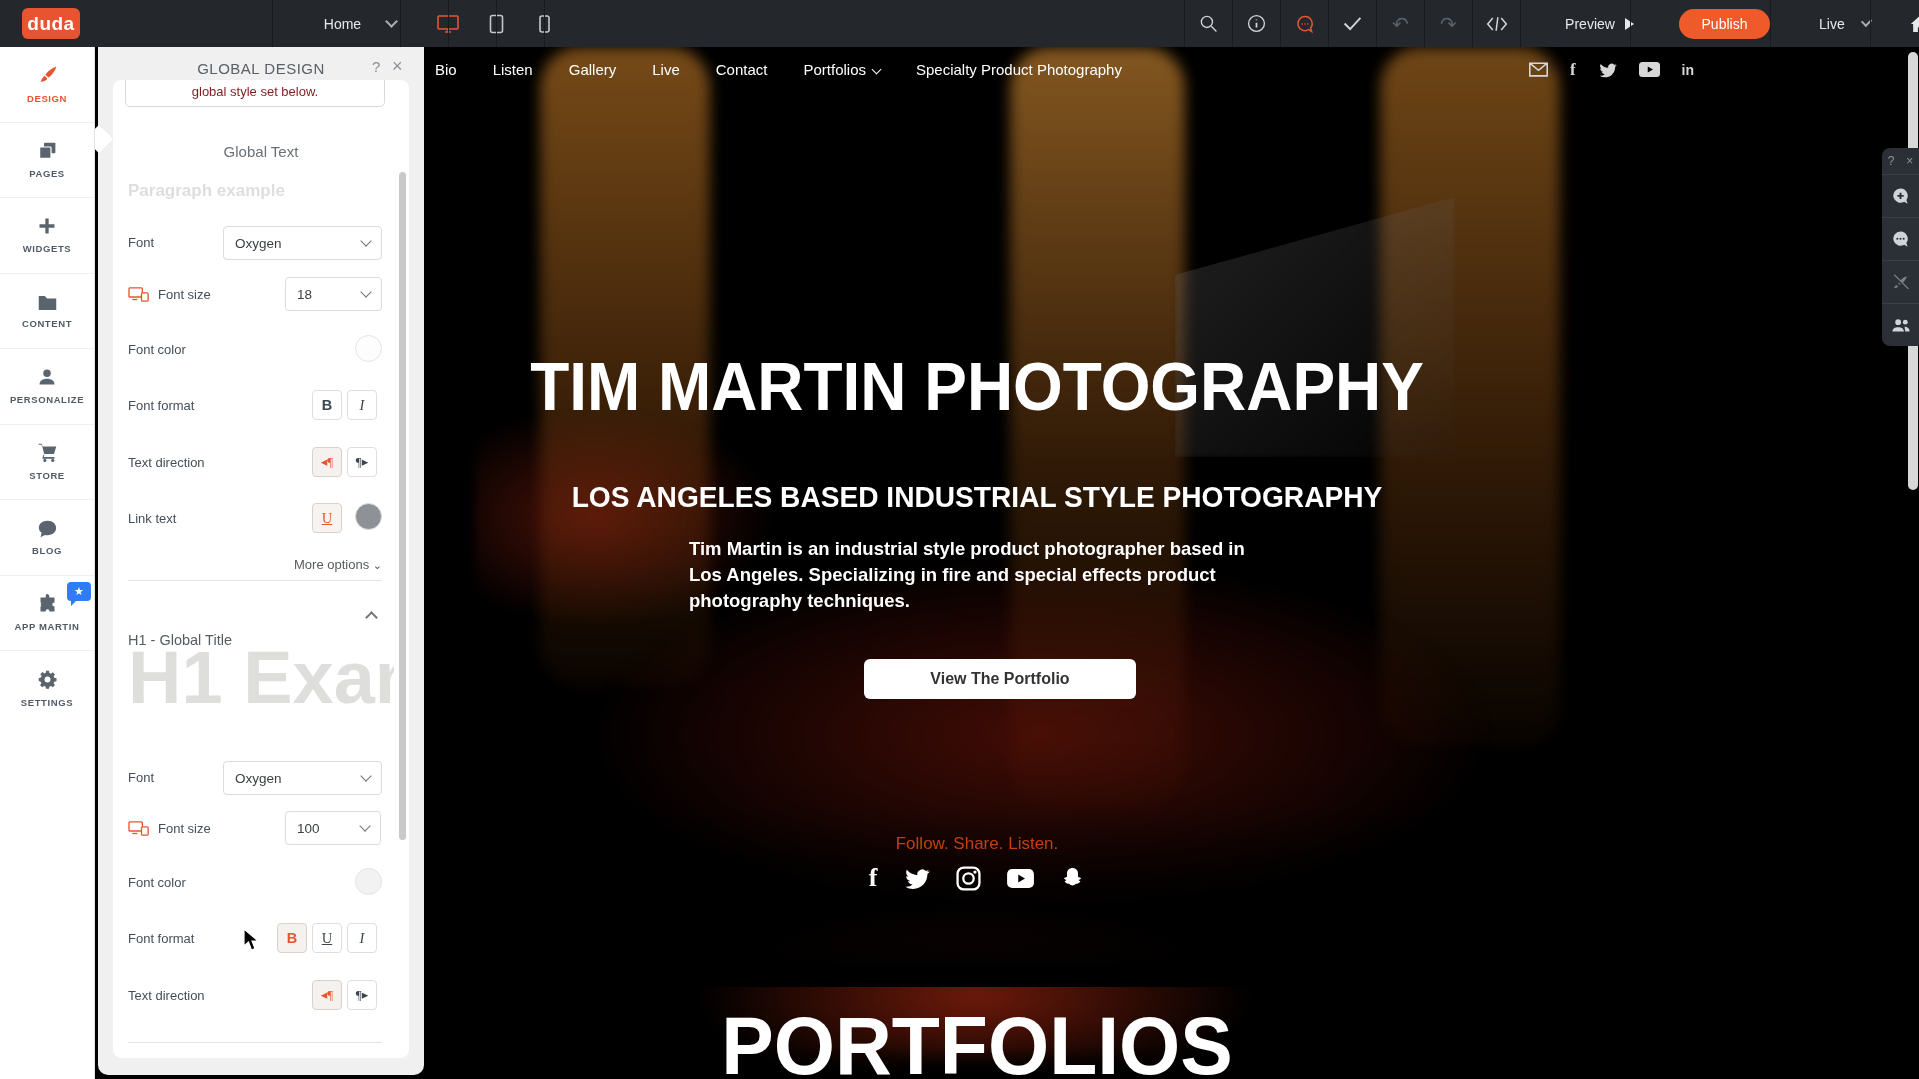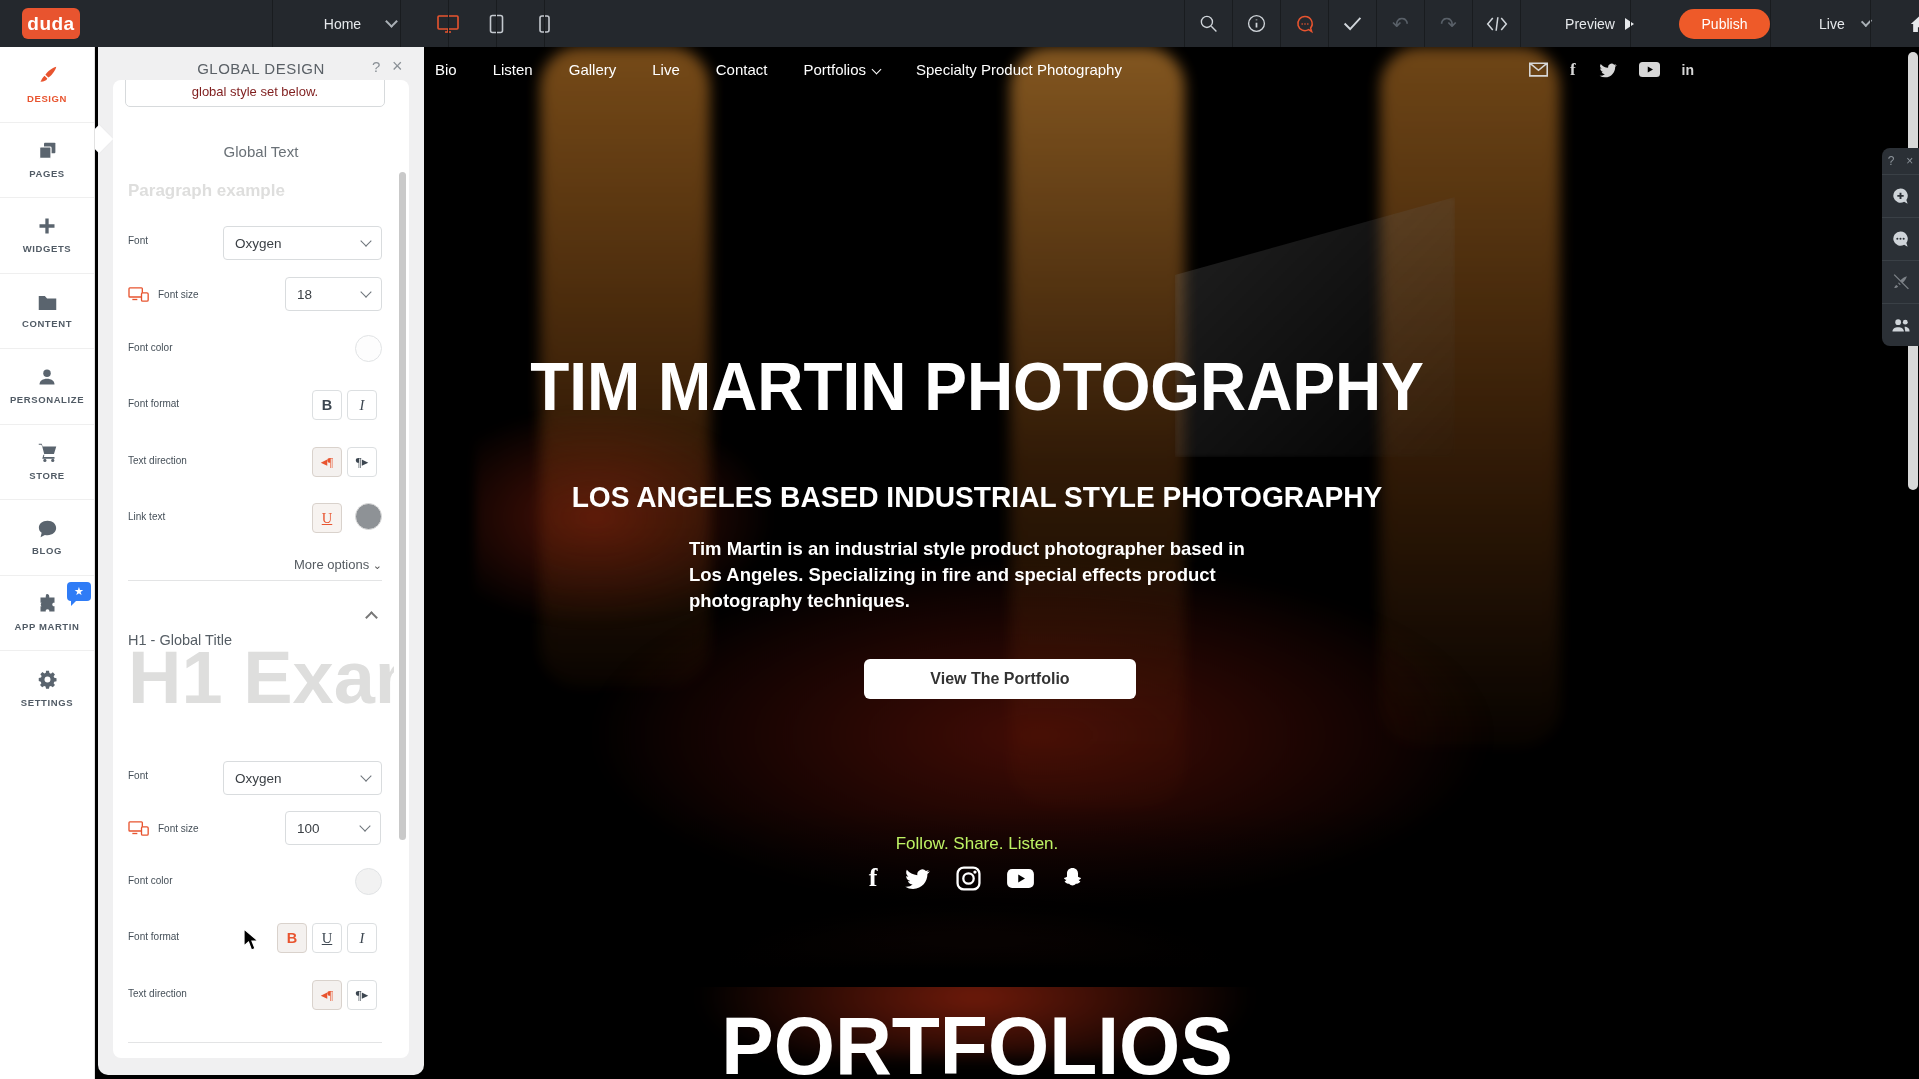--- a/index.html
+++ b/index.html
@@ -61,21 +61,21 @@
   .nav-caret { width:7px; height:7px; border-right:1.6px solid #fff; border-bottom:1.6px solid #fff; transform:rotate(45deg); display:inline-block; margin:0 0 2px 7px;}
   .nav-social { position:absolute; right:225px; top:0; height:45px; display:flex; align-items:center; gap:22px; z-index:3;}
   .nav-social svg { fill:#d7d7d7; }
   .nav-social .txt { color:#d7d7d7; font-weight:bold; font-family:"Liberation Serif",serif; font-size:17px; }
 
   .hero-title { position:absolute; left:0; right:60px; top:300px; text-align:center; font-size:68px; font-weight:bold; letter-spacing:0; transform:scaleX(.94); z-index:2;}
   .hero-sub { position:absolute; left:0; right:60px; top:434px; text-align:center; font-size:29px; font-weight:bold; transform:scaleX(.97); z-index:2;}
   .hero-para { position:absolute; left:594px; top:489px; width:568px; font-size:18.5px; font-weight:bold; line-height:26px; z-index:2;}
   .hero-btn { position:absolute; left:769px; top:612px; width:272px; height:40px; background:#fff; border:none; border-radius:6px;
               font-size:16px; font-weight:bold; color:#333; cursor:pointer; z-index:2; font-family:inherit;}
-  .hero-follow { position:absolute; left:0; right:60px; top:787px; text-align:center; font-size:17px; color:#bef264; z-index:2;}
+  .hero-follow { position:absolute; left:0; right:60px; top:787px; text-align:center; font-size:17px; color:#c2410c; z-index:2;}
   .hero-social { position:absolute; left:0; right:60px; top:818px; display:flex; justify-content:center; gap:26px; z-index:2; align-items:center;}
   .hero-social svg { fill:#fff; }
   .hero-social .txt { color:#fff; font-weight:bold; font-family:"Liberation Serif",serif; font-size:26px; line-height:26px;}
   .section-title { position:absolute; left:0; right:60px; top:952px; text-align:center; font-size:82px; font-weight:bold; transform:scaleX(.96); z-index:2;}
 
   .site-scrollbar { position:absolute; right:1px; top:5px; width:10px; height:438px; background:#d8d8d8; border-radius:5px; z-index:4; }
 
   
   .tools { position:absolute; right:0; top:148px; width:37px; background:#2b3036; border-radius:8px 0 0 8px; z-index:6; overflow:hidden;}
   .tools-head { height:26px; display:flex; align-items:center; justify-content:space-around; color:#8d949b; font-size:12px; }
@@ -87,21 +87,21 @@
   .panel-title { position:absolute; top:13px; left:0; width:100%; text-align:center; font-size:15px; color:#5a6066; letter-spacing:.5px;}
   .panel-help { position:absolute; top:11px; left:274px; font-size:15px; color:#8a9096; cursor:pointer;}
   .panel-close { position:absolute; top:9px; left:294px; font-size:18px; color:#8a9096; cursor:pointer;}
   .panel-tab { position:absolute; left:-9px; top:82px; width:20px; height:20px; background:#fff; transform:rotate(45deg); box-shadow:-2px 2px 4px rgba(0,0,0,.15);}
   .panel-card { position:absolute; left:15px; top:33px; width:296px; height:978px; background:#fff; border-radius:8px; overflow:hidden; }
 
   .info-box { position:absolute; left:12px; top:-16px; width:260px; height:43px; border:1px solid #d7dadc; border-radius:5px;
               font-size:13px; color:#7f1d1d; display:flex; align-items:flex-end; justify-content:center; padding-bottom:7px;}
   .card-h { position:absolute; width:100%; text-align:center; font-size:15px; color:#6a7177; }
   .ghost { position:absolute; left:15px; color:#dededd; font-weight:bold; text-shadow:0 1px 0 #fff; white-space:nowrap;text-align:center; }
-  .row-label { position:absolute; left:15px; font-size:10px; color:#454f58; display:flex; align-items:center; gap:8px;}
+  .row-label { position:absolute; left:15px; font-size:13px; color:#454f58; display:flex; align-items:center; gap:8px;}
   .dd { position:absolute; height:34px; border:1px solid #d9dcde; border-radius:4px; background:#fff; display:flex; align-items:center;
         justify-content:space-between; padding:0 11px; font-size:13.5px; color:#3a3f44; cursor:pointer;}
   .dd .caret2 { width:8px; height:8px; border-right:1.7px solid #6d747a; border-bottom:1.7px solid #6d747a; transform:rotate(45deg); margin-top:-4px;}
   .swatch { position:absolute; left:242px; width:27px; height:27px; border-radius:50%; border:1px solid #e1e3e5; cursor:pointer;}
   .btn-grp { position:absolute; display:flex; gap:5px; }
   .fmt { width:30px; height:30px; border:1px solid #dcdfe1; border-radius:4px; background:#fff; display:flex; align-items:center;
          justify-content:center; font-size:14.5px; color:#3c4650; cursor:pointer; font-family:"Liberation Serif",serif;}
   .fmt.b { font-weight:bold; font-family:"Liberation Sans",sans-serif;}
   .fmt.i { font-style:italic; }
   .fmt.u { text-decoration:underline; }

